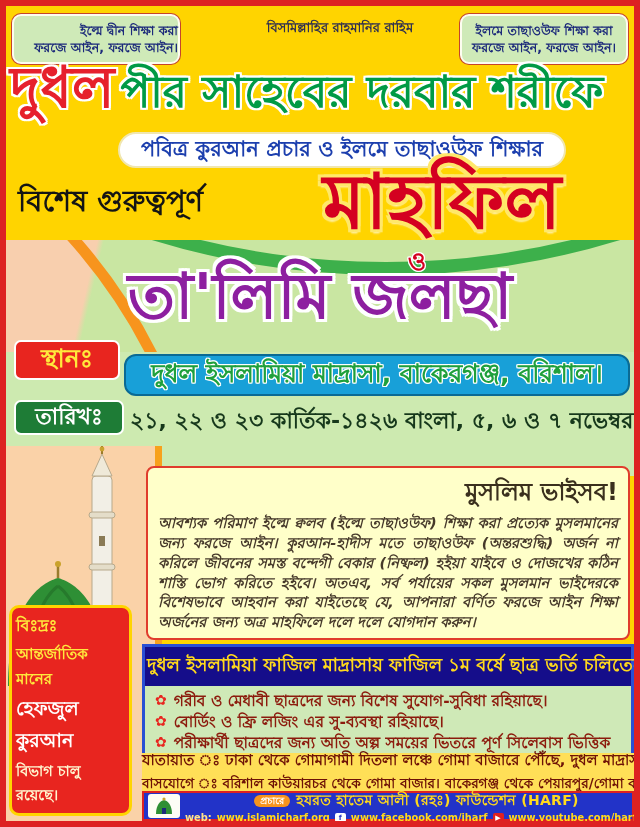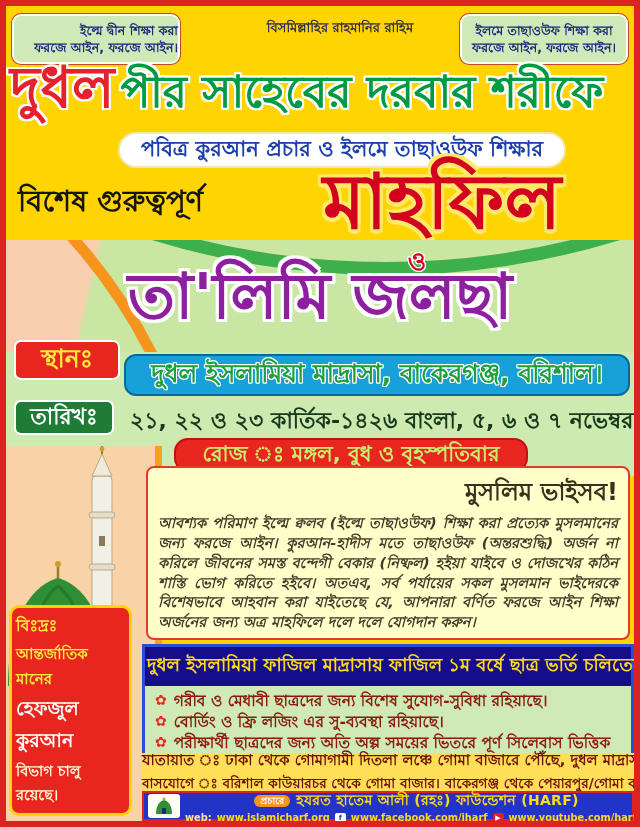--- a/index.html
+++ b/index.html
@@ -52,21 +52,21 @@
     text-shadow:-3px -3px 0 #fff,3px -3px 0 #fff,-3px 3px 0 #fff,3px 3px 0 #fff,0 -3px 0 #fff,0 3px 0 #fff,-3px 0 0 #fff,3px 0 0 #fff;}
 
   .section-c{ top:346px; left:0; width:628px; height:124px; background:#cdeab0; }
 
   .venue-label{ top:334px; left:8px; width:106px; height:40px; background:#e8251f;
     border:2px solid #fff; border-radius:7px; display:flex; align-items:center; justify-content:center;
     font-size:25px; font-weight:bold; color:#ffe93c;}
   .venue-bar{ top:348px; left:118px; width:506px; height:42px; background:#18a0d8;
     border:2px solid #0a6a94; border-radius:12px; display:flex; align-items:center; justify-content:center;
     font-size:25px; font-weight:bold; color:#1fa03c; white-space:nowrap;}
-  .date-label{ top:394px; left:8px; width:100px; height:35px; background:#1e7c36;
+  .date-label{ top:394px; left:8px; width:110px; height:35px; background:#1e7c36;
     border:2px solid #fff; border-radius:7px; display:flex; align-items:center; justify-content:center;
     font-size:22px; font-weight:bold; color:#ffffff;}
   .date-value{ top:397px; left:124px; width:502px; font-size:22px; font-weight:bold;
     color:#16381b; white-space:nowrap; }
   .days-pill{ top:432px; left:168px; width:354px; height:34px; background:#e8251f;
     border:2px solid #c11212; border-radius:14px; display:flex; align-items:center; justify-content:center;
     font-size:21px; font-weight:bold; color:#c9ee6e; white-space:nowrap;}
 
   .left-col{ top:440px; left:0; width:156px; height:375px; background:#fad2a8;
     border-right:7px solid #f7a11c; }
@@ -151,21 +151,20 @@
   <div class="abs jalsa">তা'লিমি জলছা</div>
 
   <div class="abs section-c"></div>
 
   <div class="abs venue-label">স্থানঃ</div>
   <div class="abs venue-bar ow1">দুধল ইসলামিয়া মাদ্রাসা, বাকেরগঞ্জ, বরিশাল।</div>
 
   <div class="abs date-label">তারিখঃ</div>
   <div class="abs date-value">২১, ২২ ও ২৩ কার্তিক-১৪২৬ বাংলা, ৫, ৬ ও ৭ নভেম্বর- ২০১৯ইং</div>
 
-  <div class="abs days-pill">রোজ ঃ মঙ্গল, বুধ ও বৃহস্পতিবার</div>
 
   <div class="abs left-col">
     <svg width="129" height="240" viewBox="0 0 129 240">
 
       <rect x="86" y="30" width="20" height="210" rx="4" fill="#f2efe6" stroke="#b7a98c" stroke-width="1"></rect>
       <rect x="83" y="66" width="26" height="6" rx="3" fill="#e4ddc9" stroke="#b7a98c" stroke-width="1"></rect>
       <rect x="83" y="118" width="26" height="6" rx="3" fill="#e4ddc9" stroke="#b7a98c" stroke-width="1"></rect>
       <rect x="82" y="160" width="28" height="7" rx="3" fill="#e4ddc9" stroke="#b7a98c" stroke-width="1"></rect>
       <polygon points="86,30 106,30 96,8" fill="#efe9d8" stroke="#b7a98c" stroke-width="1"></polygon>
       <line x1="96" y1="8" x2="96" y2="0" stroke="#9a7c2c" stroke-width="2"></line>

